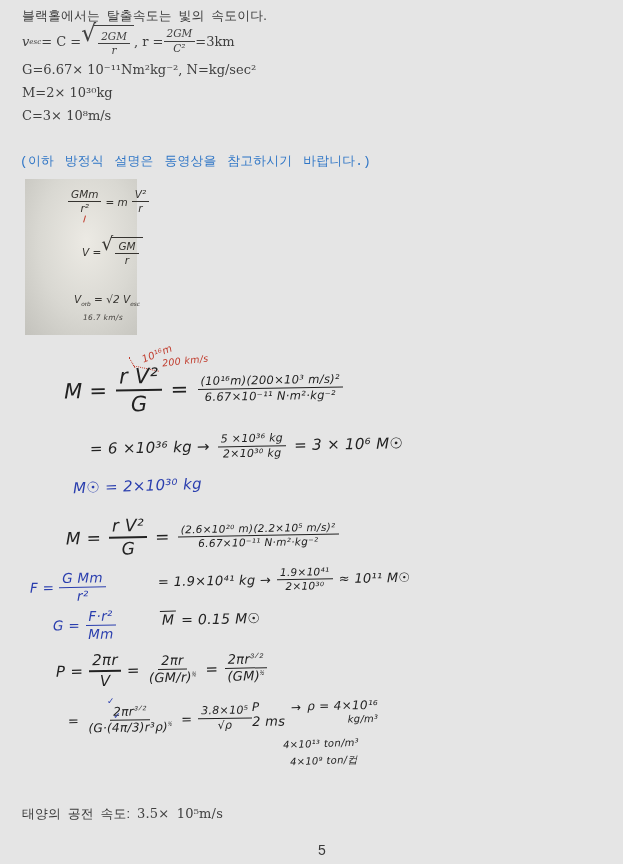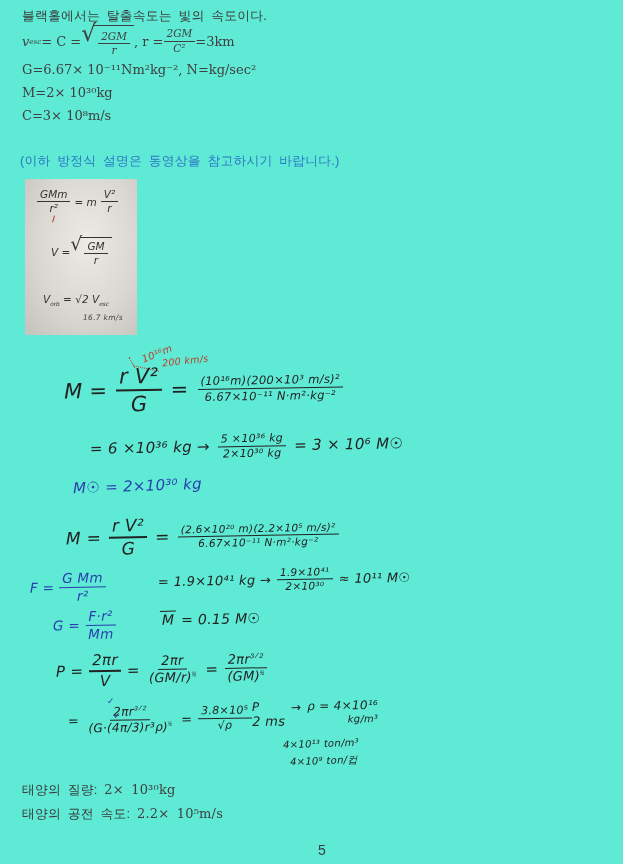--- a/index.html
+++ b/index.html
@@ -1,37 +1,37 @@
 <!DOCTYPE html>
 <html><head>
 <meta charset="utf-8">
 <style>
   html,body{margin:0;padding:0;background:#ffffff;}
-  .page{position:relative;width:623px;height:864px;background:#5eead4;overflow:hidden;
+  .page{position:relative;width:623px;height:864px;background:#e5e5e5;overflow:hidden;
         font-family:"Liberation Sans",sans-serif;color:#3d3d3d;}
   .abs{position:absolute;white-space:nowrap;}
   .kr{font-size:12.8px;letter-spacing:.2px;word-spacing:3px;color:#3a3a3a;}
   .math{font-family:"DejaVu Serif",serif;font-size:13px;color:#404040;}
   .mi{font-style:italic;}
   .row{display:flex;align-items:center;}
   .frac{display:inline-flex;flex-direction:column;align-items:center;line-height:1.25;text-align:center;}
   .frac .num{border-bottom:1px solid currentColor;padding:0 3px;}
   .frac .den{padding:0 3px;}
   .frac.big .num{border-bottom-width:2px;}
   sub{font-size:.55em;}
   .hsup{font-size:.55em;vertical-align:super;line-height:0;font-family:Liberation Mono, monospace;}
   .sqrt{display:inline-flex;align-items:flex-start;}
   .rad{font-size:1.8em;line-height:1;transform:translateY(-3px);}
   .bar{border-top:1.4px solid currentColor;padding:2px 4px 0;margin-left:-2px;}
   .hw{font-family:"DejaVu Sans",sans-serif;font-style:italic;color:#222222;letter-spacing:.3px;}
   .pen-blue{color:#2a3eae;}
   .pen-red{color:#c03a2b;}
-  .blue-note{color:#2e75c6;}
+  .blue-note{color:#2e75c6;font-family:Liberation Mono, monospace;}
   .photo{background:radial-gradient(ellipse at 55% 40%, #eceae4 0%, #d9d8d2 55%, #c3c2bc 100%);}
-  .phw{font-size:10.5px;color:#35332f;letter-spacing:0;}
+  .phw{font-size:10.5px;color:#35332f;letter-spacing:0;margin-left:31px;}
   .dotted-red{border-top:1.6px dotted #c03a2b;height:0;}
   .den-rel{position:relative;}
   .scribble{position:absolute;left:45%;bottom:-8px;width:3px;height:7px;
             border-left:1.6px solid #c03a2b;transform:rotate(16deg);}
   .over{border-top:1.6px solid currentColor;padding:0 2px;}
   .frac-rel{position:relative;}
   .check{position:absolute;font-size:9px;font-style:normal;color:#2a3eae;}
   .stack{display:inline-flex;flex-direction:column;line-height:1.15;}
 </style>
 </head>
@@ -211,22 +211,19 @@
     <span>→</span>
     <span class="stack">
       <span>ρ = 4×10¹⁶</span>
       <span style="font-size:10px;align-self:flex-end">kg/m³</span>
     </span>
   </div>
 
   <div class="abs hw" style="left:283px;top:738px;font-size:10px;transform:rotate(-2deg)">4×10¹³ ton/m³</div>
   <div class="abs hw" style="left:290px;top:754px;font-size:10px;transform:rotate(-2deg)">4×10⁹ ton/컵</div>
 
-  <div class="abs kr" style="left:22px;top:782px">
-    <span>태양의 질량: </span><span class="math">2× 10³⁰kg</span>
-  </div>
   <div class="abs kr" style="left:22px;top:806px">
-    <span>태양의 공전 속도: </span><span class="math">2.2× 10⁵m/s</span>
+    <span>태양의 공전 속도: </span><span class="math">3.5× 10⁵m/s</span>
   </div>
 
   <div class="abs" style="left:318px;top:842px;font-size:14px;color:#3a3a3a">5</div>
 
 </div>
 
 </body></html>

